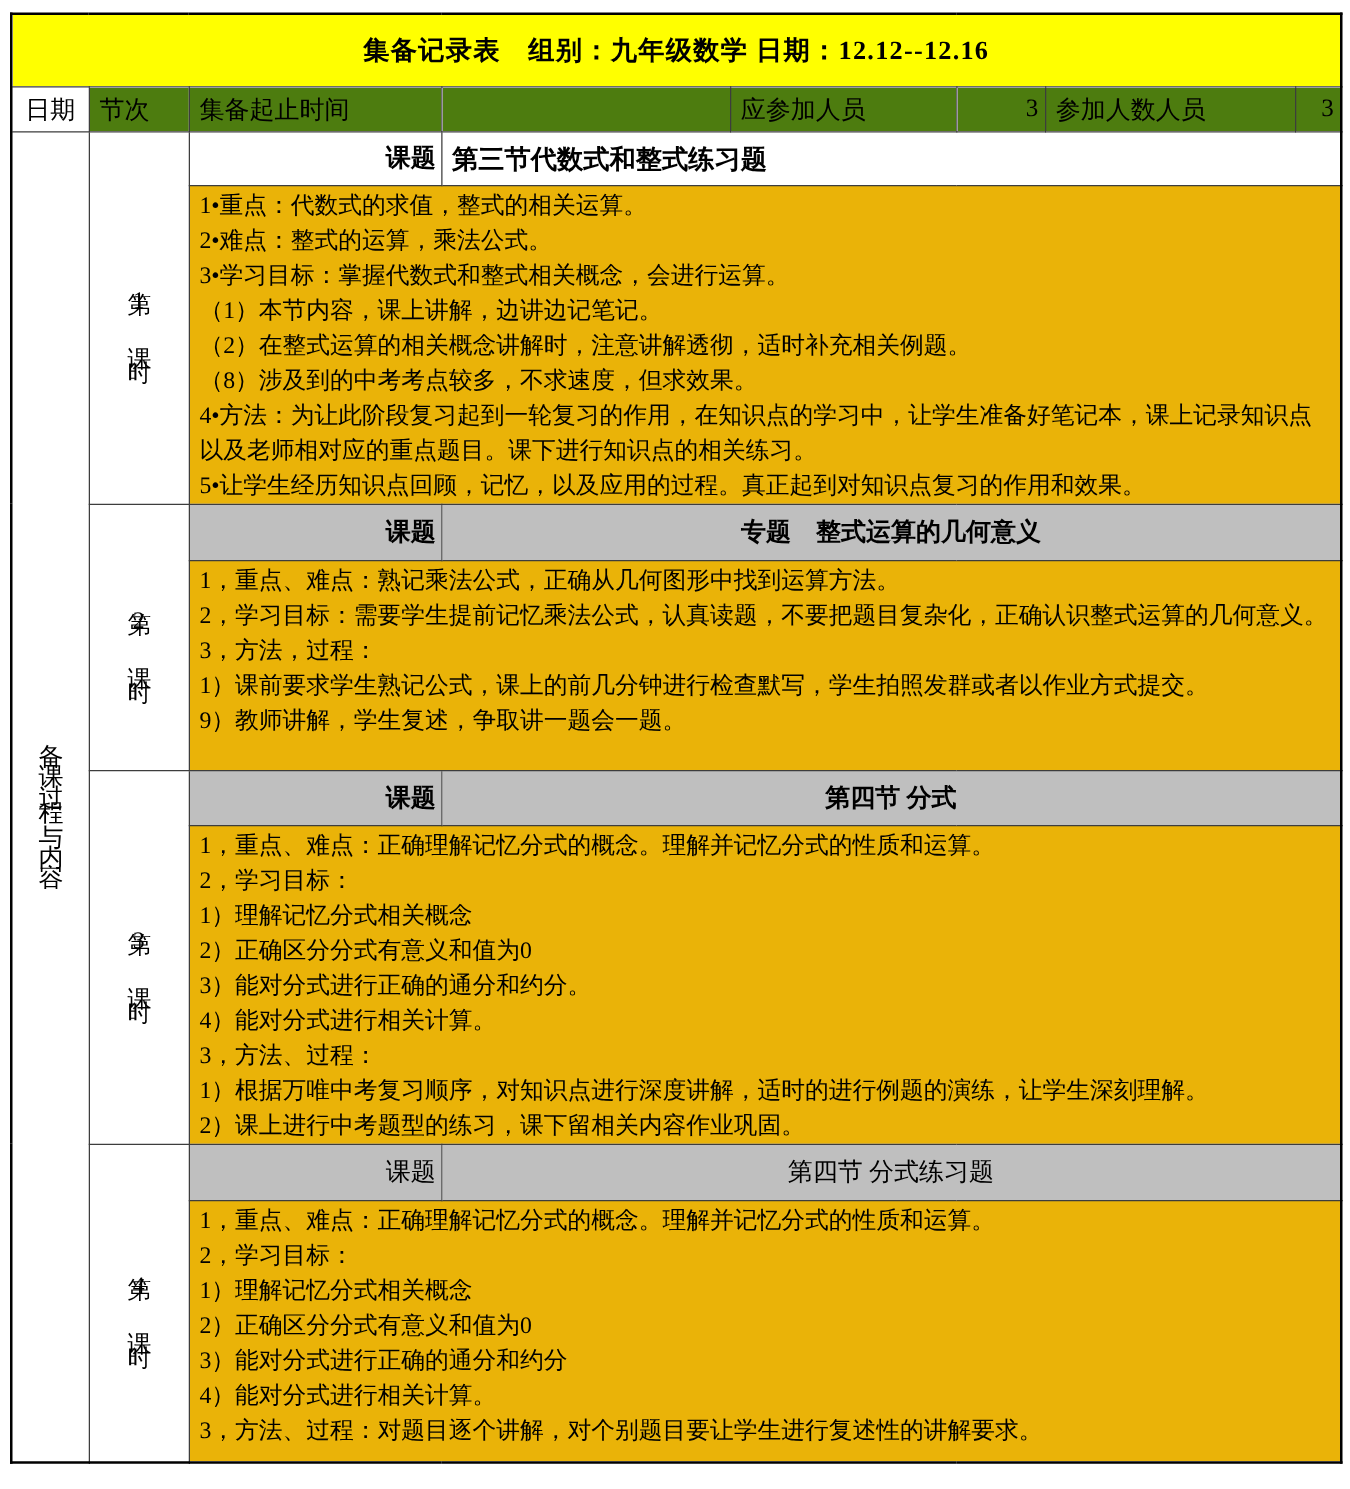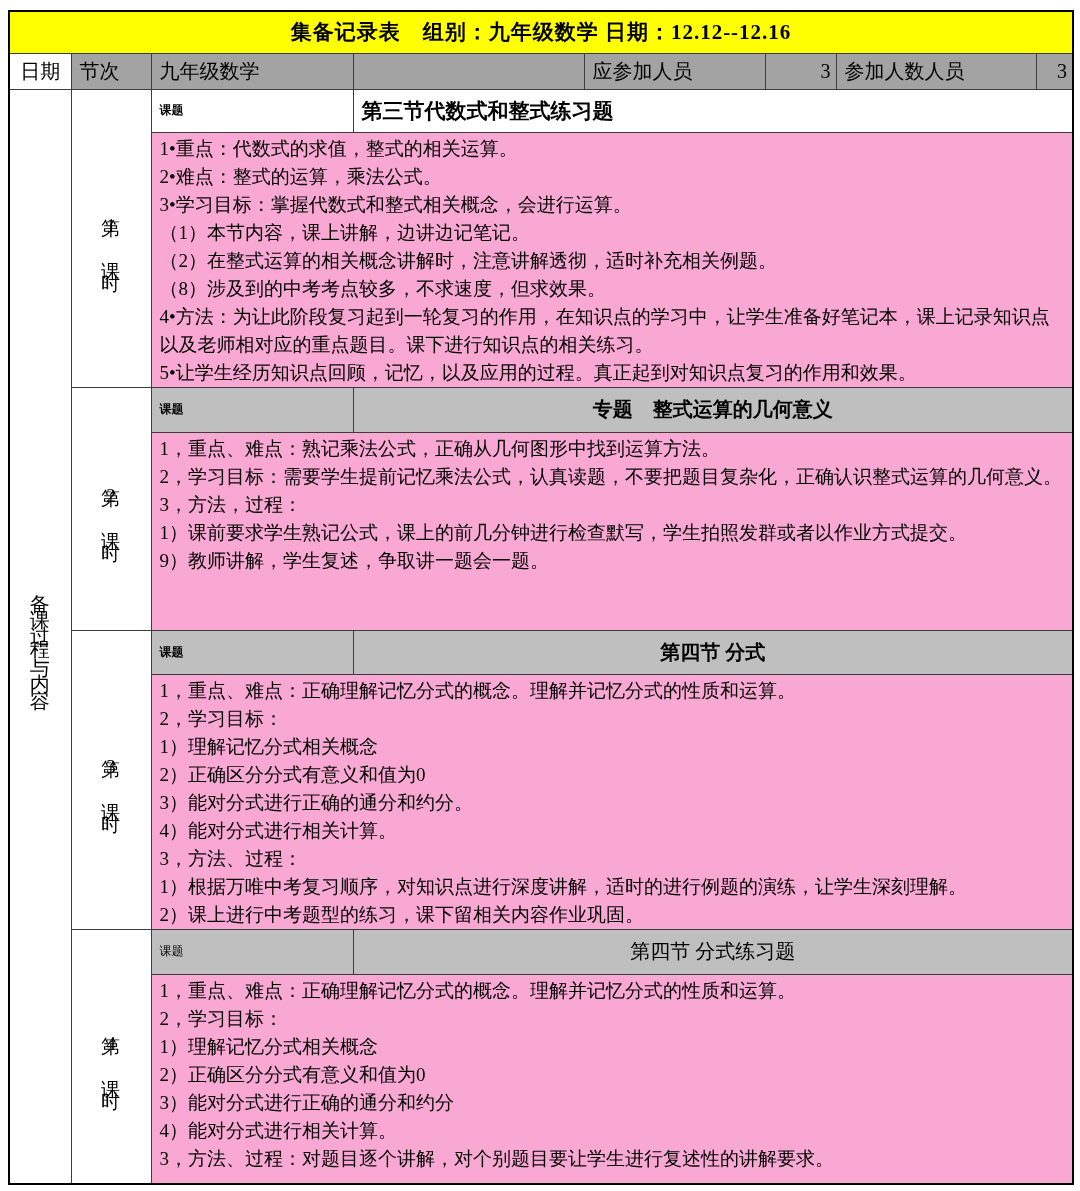--- a/index.html
+++ b/index.html
@@ -23,21 +23,21 @@
   
   .title-cell{
     background:#ffff00;
     text-align:center;
     font-weight:bold;
     font-size:21px;
     letter-spacing:1px;
   }
   
   .hrow td{
-    background:#a3a3a3;
+    background:#4d7c0f;
     font-size:20px;
     padding:2px 4px 2px 8px;
     vertical-align:middle;
   }
   .hrow td.cell-white{background:#ffffff;text-align:center;padding:2px 0;}
   .hrow td.num{text-align:right;padding:2px 5px 2px 0;}
   
   .side-cell,.period-cell{
     background:#ffffff;
     text-align:center;
@@ -48,39 +48,40 @@
     text-orientation:upright;
     display:inline-block;
     font-size:20px;
     letter-spacing:16px;
     line-height:1;
   }
   .period-cell .vert{font-size:19px;letter-spacing:11px;}
   
   .topic-label{
     font-weight:bold;
-    font-size:12px;
+    font-size:20px;
     padding:2px 4px 2px 8px;
     background:#bfbfbf;
     vertical-align:middle;
+    text-align:right;
   }
   .topic-title{
     background:#bfbfbf;
     text-align:center;
     font-weight:bold;
     font-size:20px;
     vertical-align:middle;
     padding:2px 4px;
   }
   .bg-white{background:#ffffff;}
   .align-left{text-align:left;padding-left:8px;font-size:21px;}
   .weight-normal{font-weight:normal;}
   
   .content-cell{
-    background:#f9a8d4;
+    background:#eab308;
     vertical-align:top;
     padding:2px 10px 0 8px;
     font-size:19px;
   }
   .content-cell p{margin:0;line-height:28px;}
 </style>
 </head>
 <body>
 
 <div class="page">
@@ -90,28 +91,28 @@
         <col style="width:80px">
         <col style="width:202px">
         <col style="width:231px">
     <col style="width:181px">
         <col style="width:71px">
         <col style="width:200px">
         <col style="width:37px">
   </colgroup>
   <tbody>
 
-  <tr style="height:42px">
+  <tr style="height:58px">
     <td colspan="8" class="title-cell">集备记录表　组别：九年级数学 日期：12.12--12.16</td>
   </tr>
 
   <tr class="hrow" style="height:36px">
     <td class="cell-white">日期</td>
     <td>节次</td>
-    <td>九年级数学</td>
+    <td>集备起止时间</td>
     <td></td>
     <td>应参加人员</td>
     <td class="num">3</td>
     <td>参加人数人员</td>
     <td class="num">3</td>
   </tr>
 
   <tr style="height:43px">
     <td rowspan="8" class="side-cell">
       <span class="vert">备课过程与内容</span>
@@ -135,21 +136,21 @@
     </td>
   </tr>
 
   <tr style="height:45px">
     <td rowspan="2" class="period-cell">
       <span class="vert">第2课时</span>
     </td>
     <td class="topic-label">课题</td>
     <td colspan="5" class="topic-title">专题　整式运算的几何意义</td>
   </tr>
-  <tr style="height:198px">
+  <tr style="height:168px">
     <td colspan="6" class="content-cell">
       <p>1，重点、难点：熟记乘法公式，正确从几何图形中找到运算方法。</p>
       <p>2，学习目标：需要学生提前记忆乘法公式，认真读题，不要把题目复杂化，正确认识整式运算的几何意义。</p>
       <p>3，方法，过程：</p>
       <p>1）课前要求学生熟记公式，课上的前几分钟进行检查默写，学生拍照发群或者以作业方式提交。</p>
       <p>9）教师讲解，学生复述，争取讲一题会一题。</p>
     </td>
   </tr>
 
   <tr style="height:44px">

